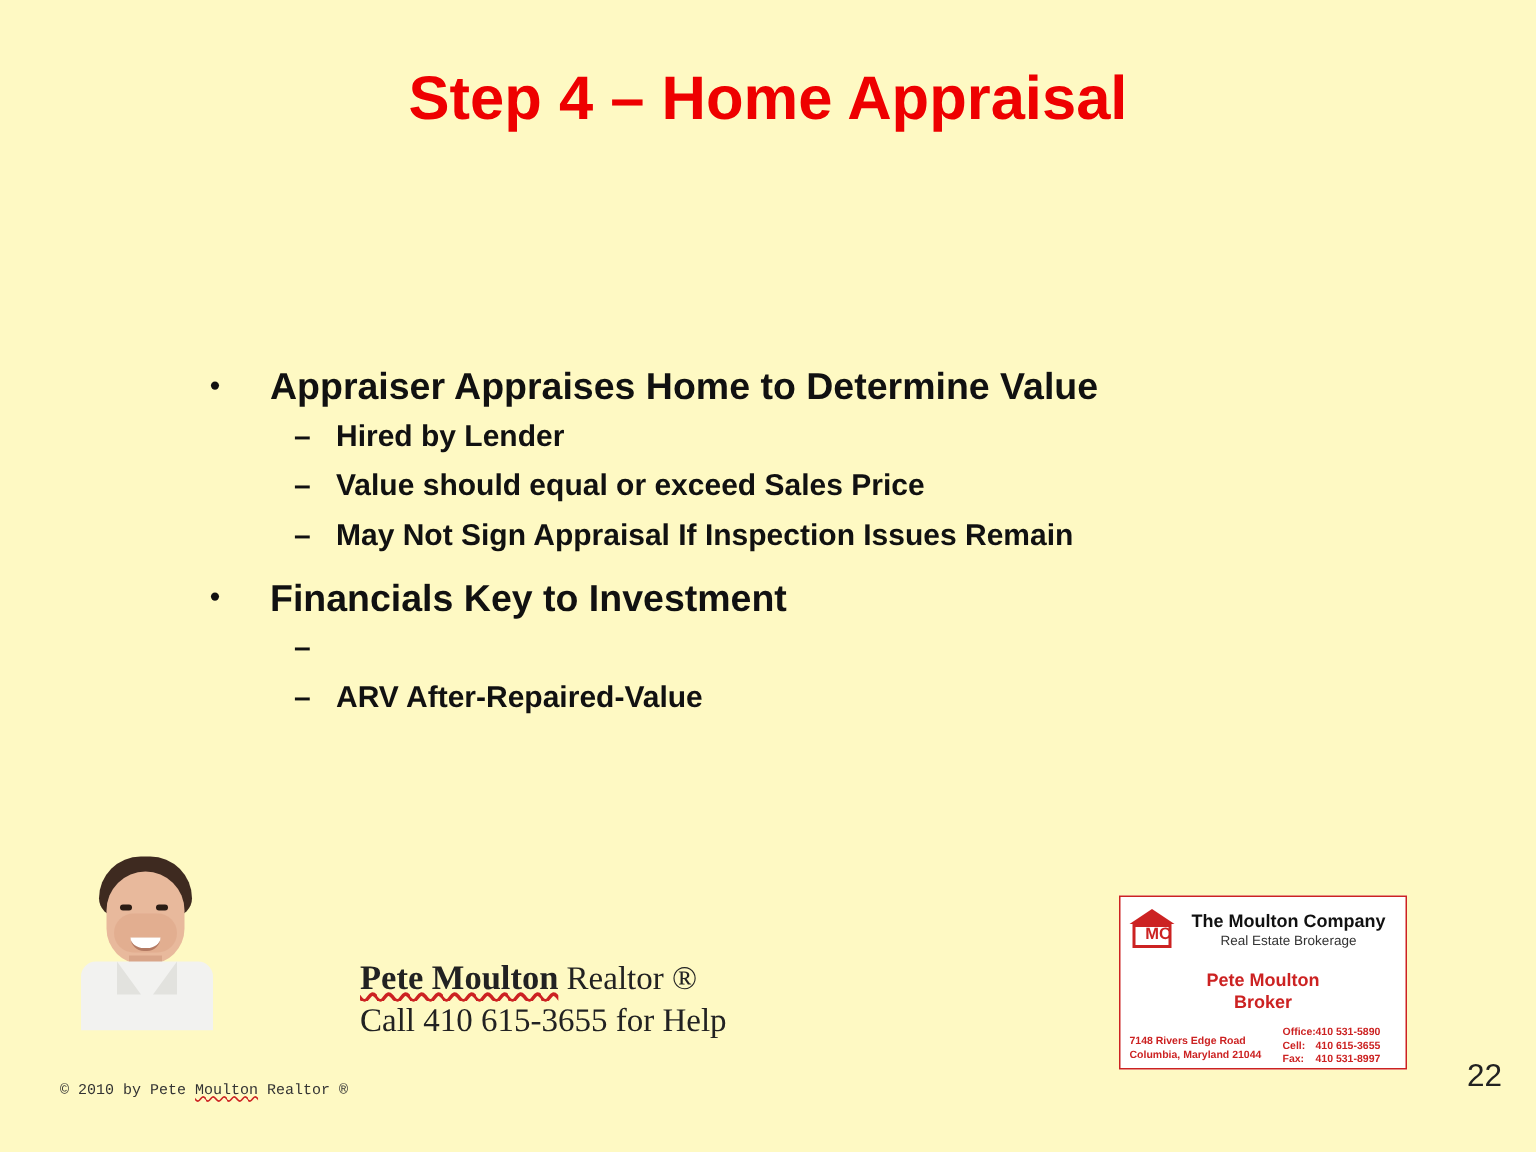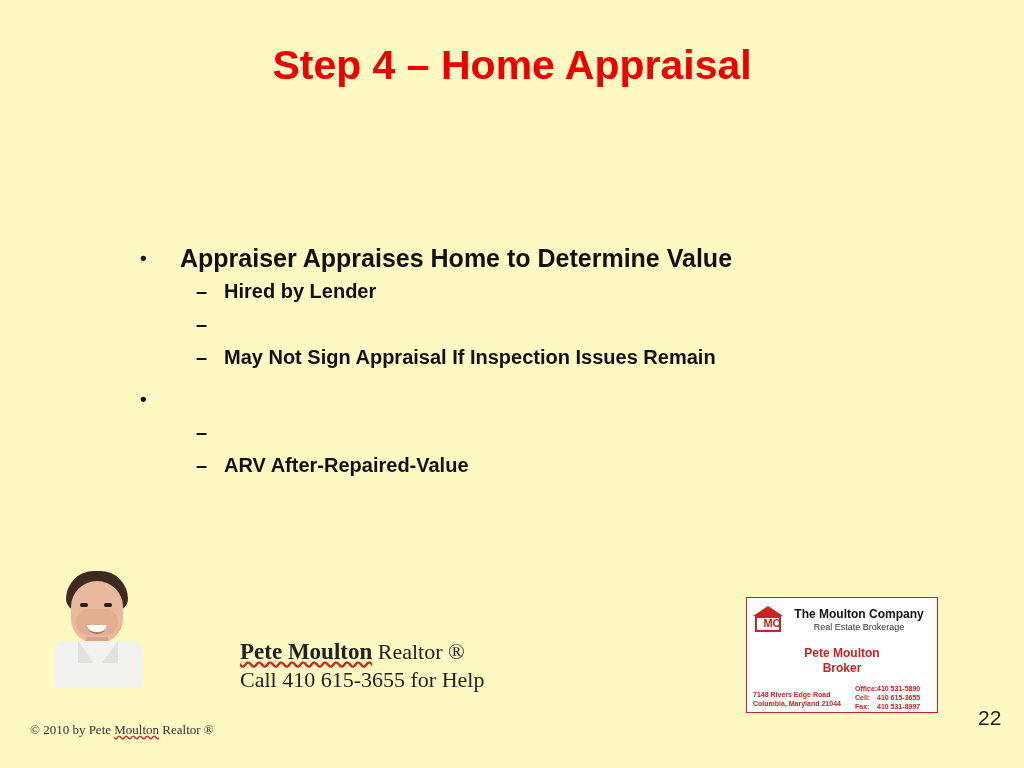--- a/index.html
+++ b/index.html
@@ -265,24 +265,24 @@
     line-height: 9px;
     white-space: nowrap;
   }
   .logo-card .phones .lbl {
     display: inline-block;
     width: 22px;
   }
 
   .copyright {
     position: absolute;
-    left: 30px;
+    left: 40px;
     top: 722px;
-    font-size: 13px;
-    font-family: Liberation Serif, serif;
+    font-size: 10px;
+    font-family: Liberation Mono, monospace;
     color: #333333;
     white-space: nowrap;
   }
   .copyright .wavy {
     text-decoration: underline;
     text-decoration-style: wavy;
     text-decoration-color: #cc2222;
   }
   .page-num {
     position: absolute;
@@ -306,31 +306,33 @@
       <span class="txt">Appraiser Appraises Home to Determine Value</span>
     </div>
 
     <div class="l2">
       <span class="dash">–</span>
       <span class="txt">Hired by Lender</span>
     </div>
 
     <div class="l2">
       <span class="dash">–</span>
+      <span class="txt">Value should equal or exceed Sales Price</span>
     </div>
 
     <div class="l2">
       <span class="dash">–</span>
       <span class="txt">May Not Sign Appraisal If Inspection Issues Remain</span>
     </div>
 
     <div class="group-gap"></div>
 
     <div class="l1">
       <span class="bullet">•</span>
+      <span class="txt">Financials Key to Investment</span>
     </div>
 
     <div class="l2">
       <span class="dash">–</span>
     </div>
 
     <div class="l2">
       <span class="dash">–</span>
       <span class="txt">ARV   After-Repaired-Value</span>
     </div>

